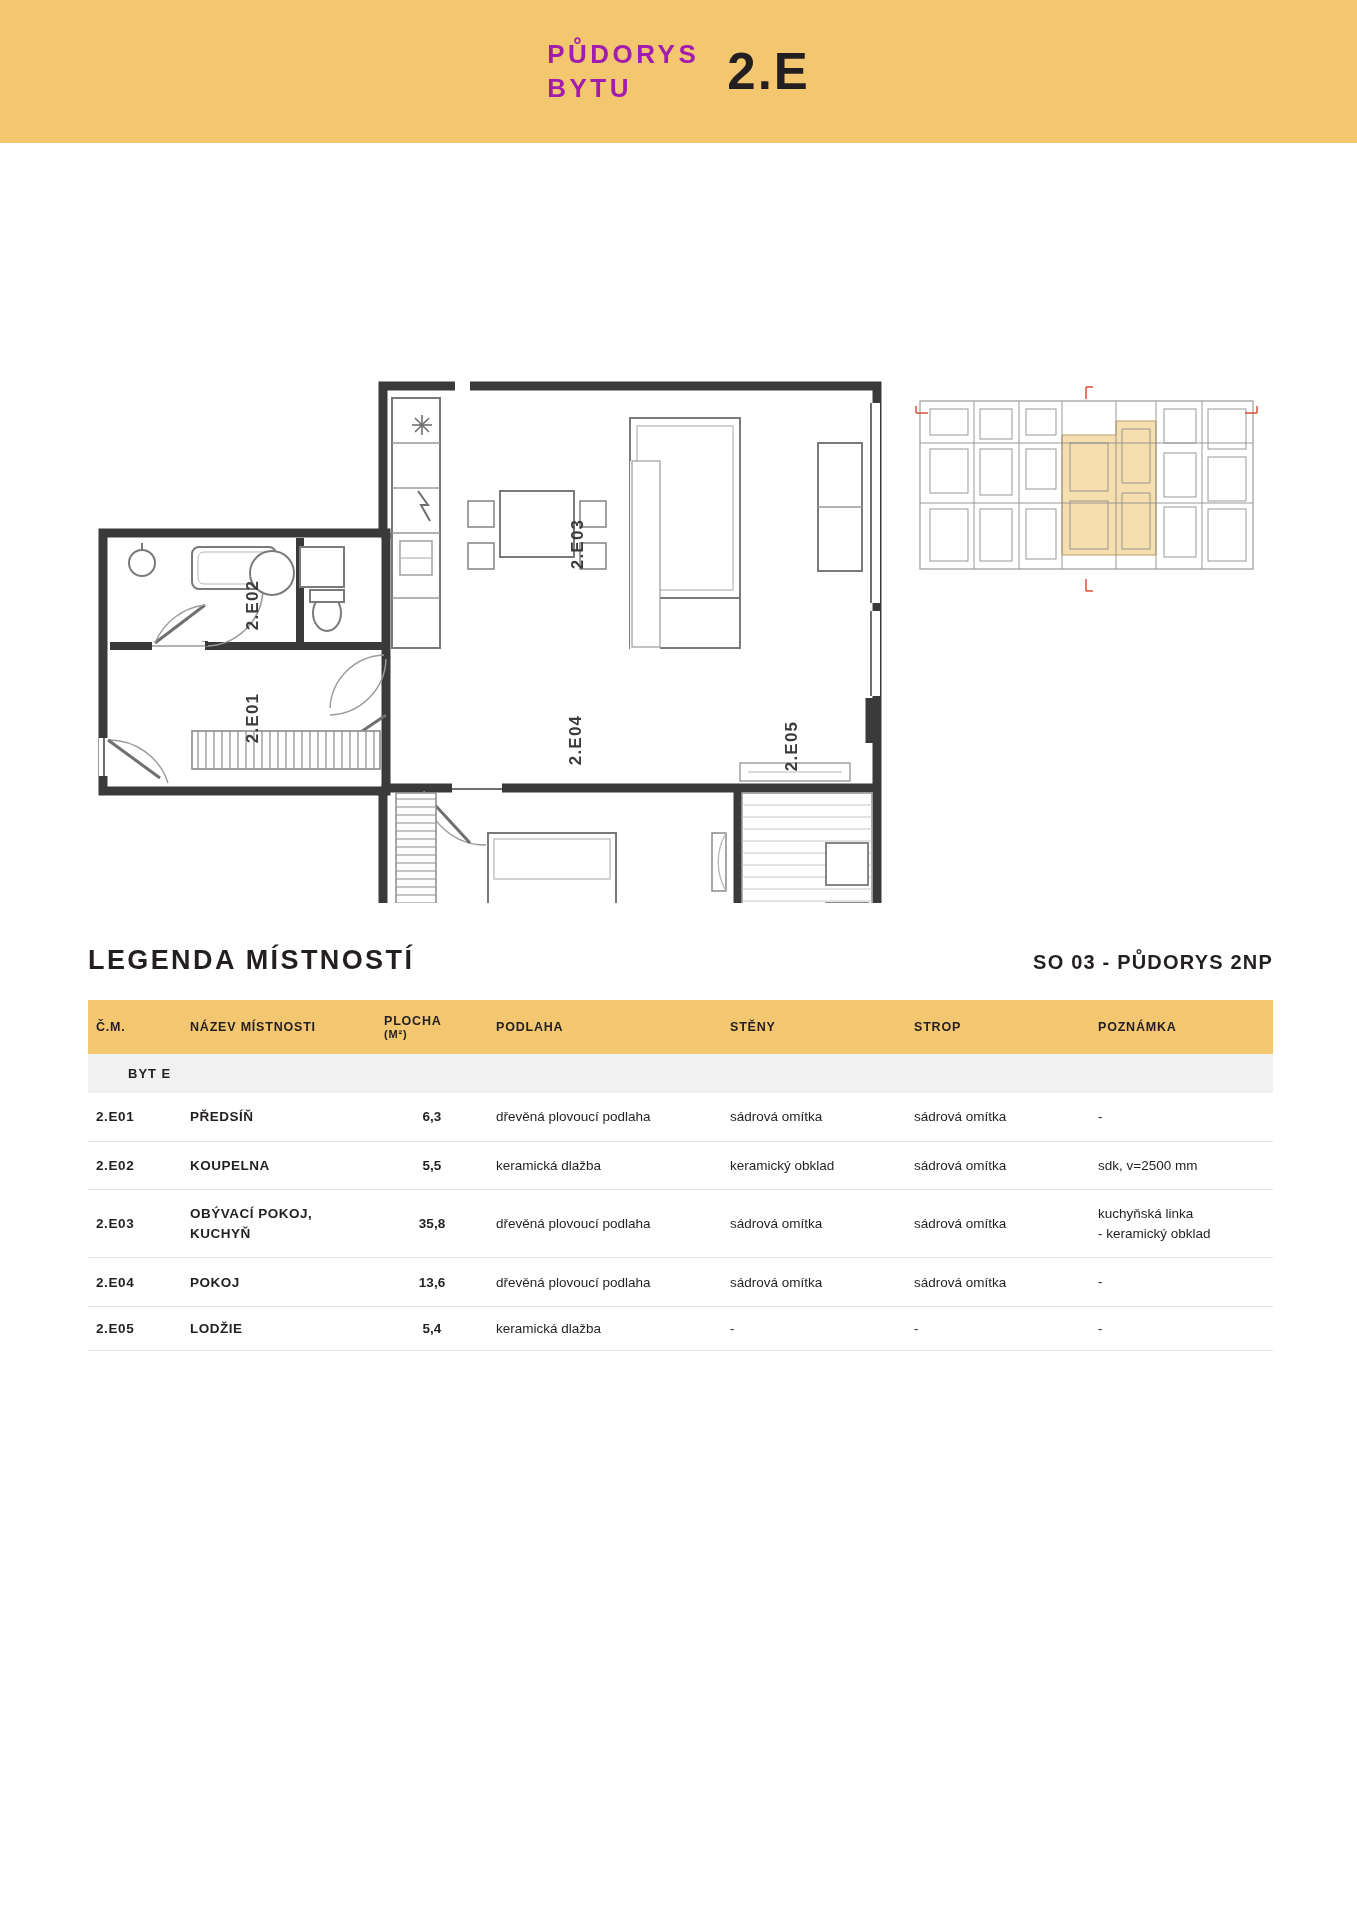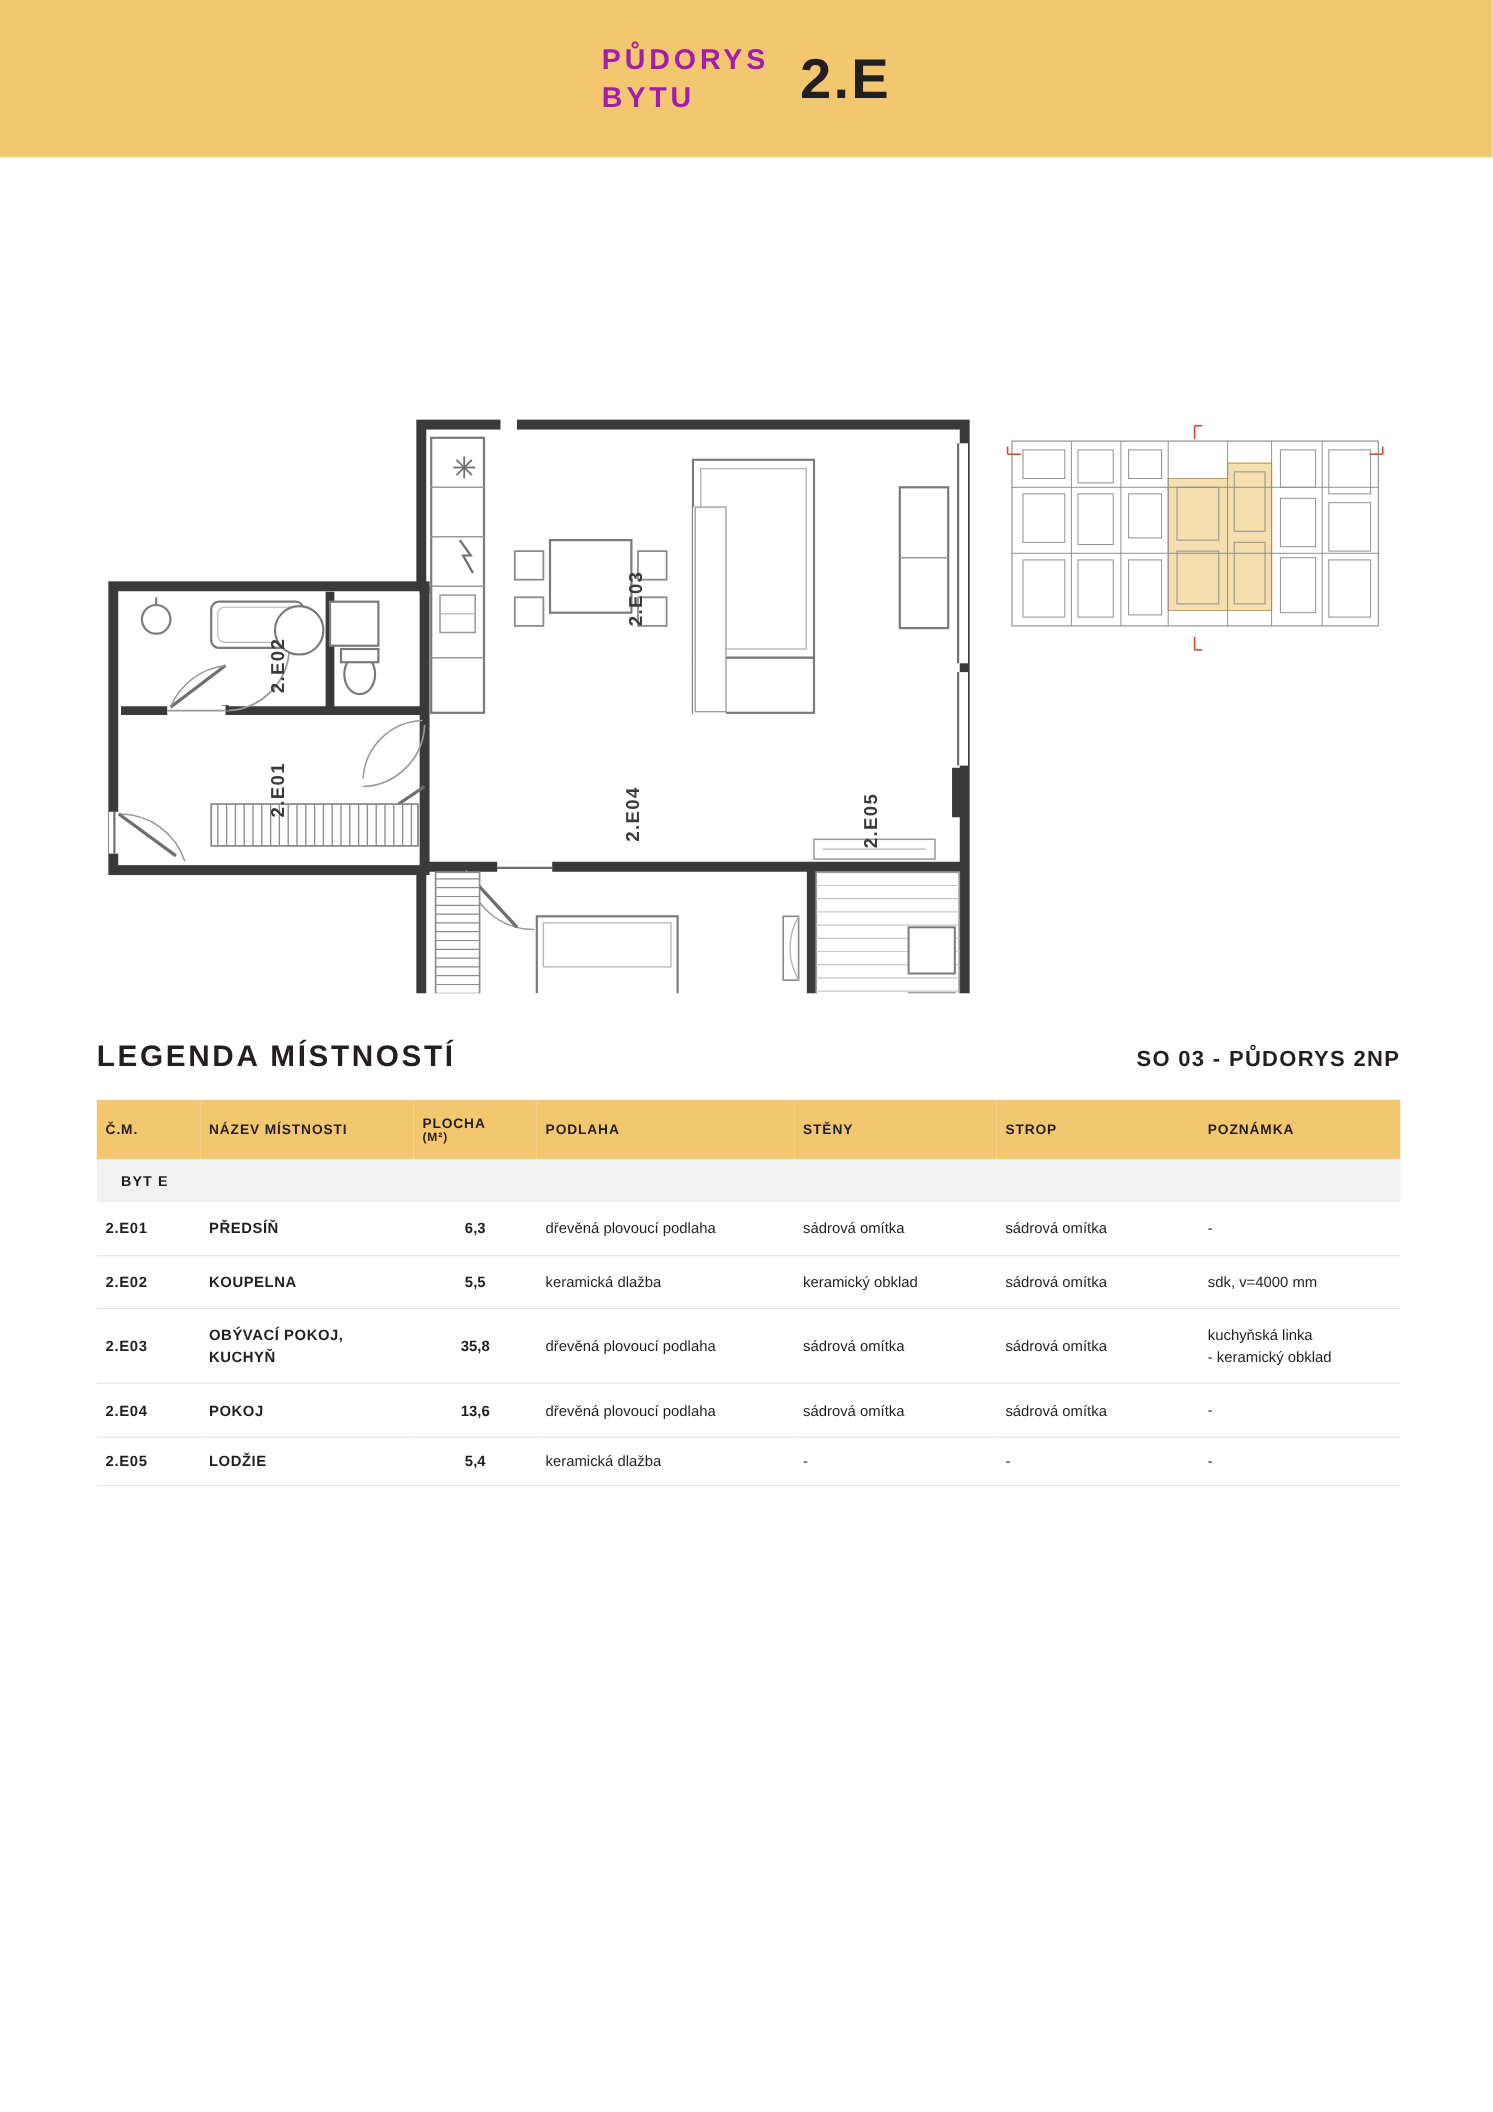--- a/index.html
+++ b/index.html
@@ -431,21 +431,21 @@
         <span class="area-head-sub">(m²)</span>
       </th>
       <th class="c-floor">PODLAHA</th>
       <th class="c-walls">STĚNY</th>
       <th class="c-ceil">STROP</th>
       <th class="c-note">POZNÁMKA</th>
     </tr>
   </thead>
   <tbody>
     <tr class="group">
-      <td colspan="7" style="padding-left:22px;">BYT E</td>
+      <td colspan="7" style="padding-left:40px;">BYT E</td>
     </tr>
 
     <tr>
       <td class="c-num">2.E01</td>
       <td class="c-name">PŘEDSÍŇ</td>
       <td class="c-area">6,3</td>
       <td class="c-floor">dřevěná plovoucí podlaha</td>
       <td class="c-walls">sádrová omítka</td>
       <td class="c-ceil">sádrová omítka</td>
       <td class="c-note">
@@ -454,21 +454,21 @@
     </tr>
 
     <tr>
       <td class="c-num">2.E02</td>
       <td class="c-name">KOUPELNA</td>
       <td class="c-area">5,5</td>
       <td class="c-floor">keramická dlažba</td>
       <td class="c-walls">keramický obklad</td>
       <td class="c-ceil">sádrová omítka</td>
       <td class="c-note">
-        <span class="note-line nowrap">sdk, v=4000 mm</span>
+        <span class="note-line nowrap">sdk, v=2500 mm</span>
       </td>
     </tr>
 
     <tr>
       <td class="c-num">2.E03</td>
       <td class="c-name">
         <span class="note-line">OBÝVACÍ POKOJ,</span>
         <span class="note-line">KUCHYŇ</span>
       </td>
       <td class="c-area">35,8</td>

